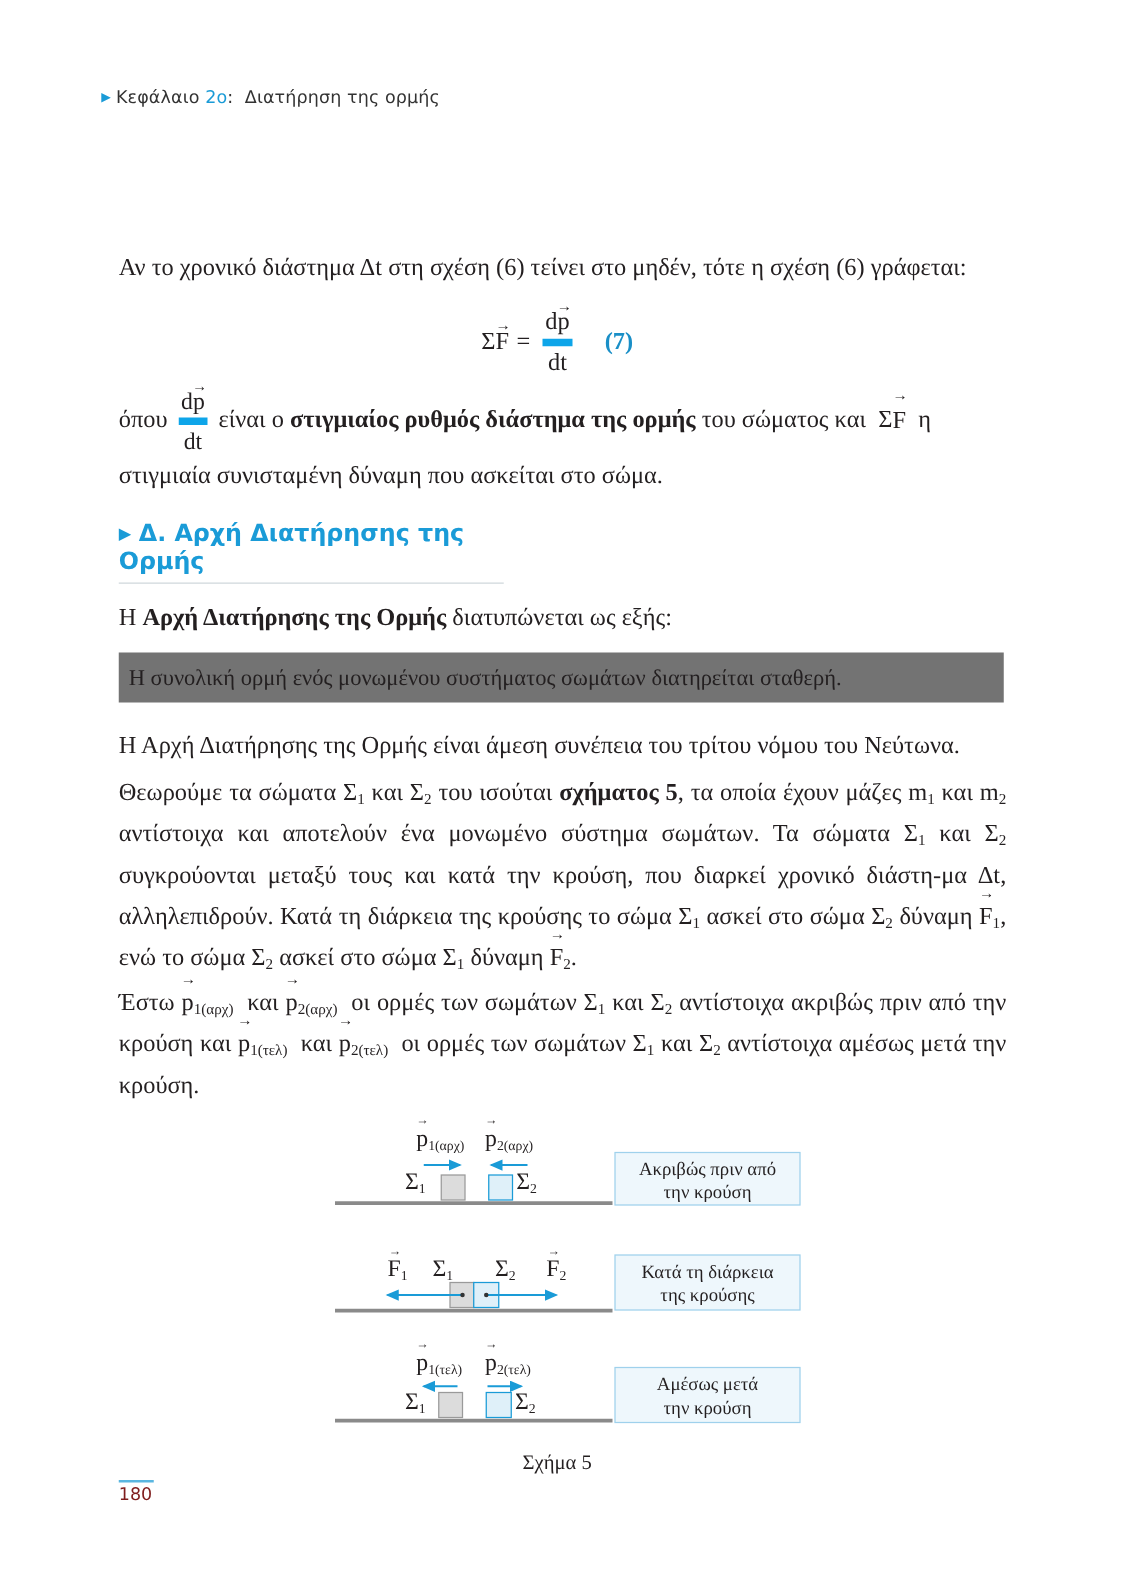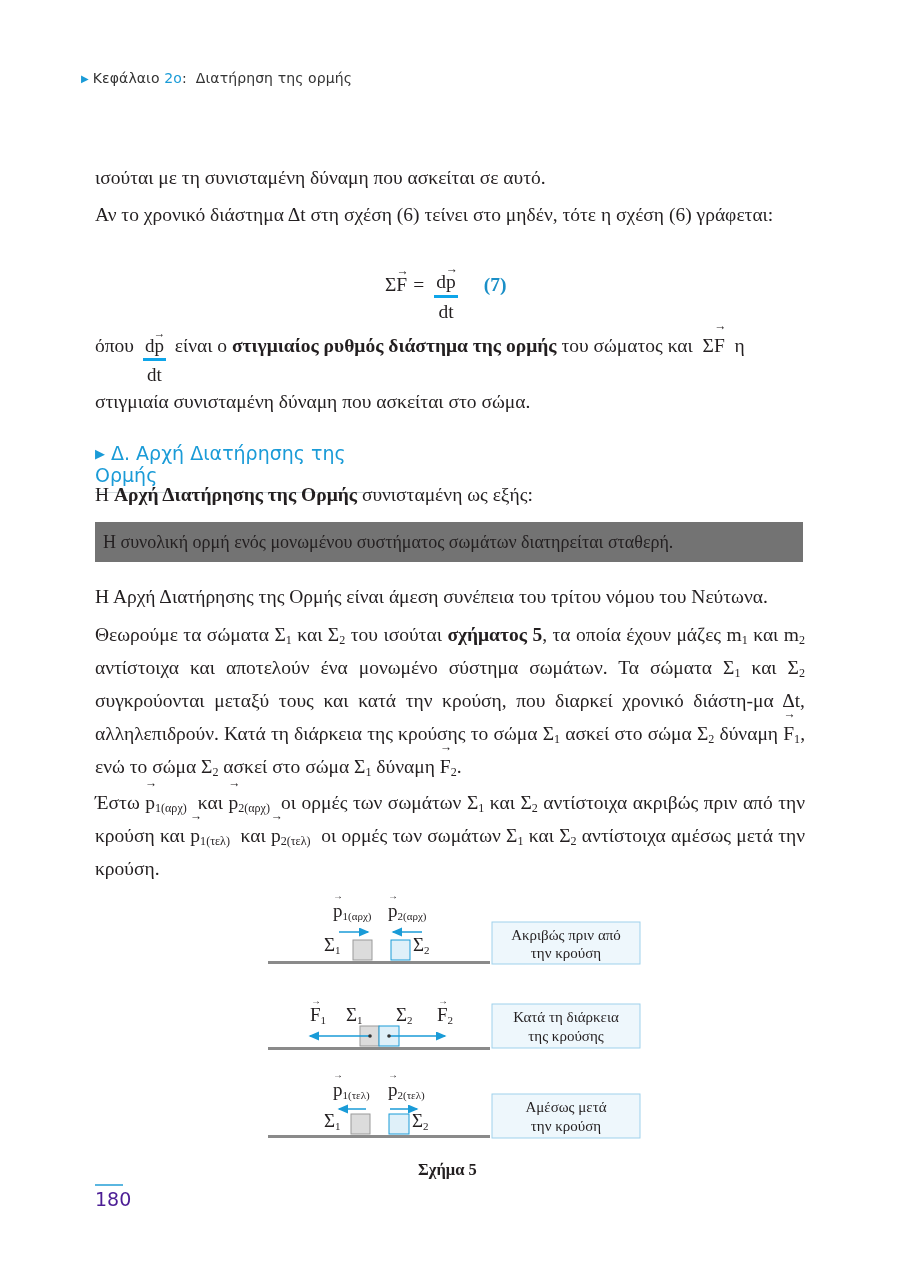--- a/index.html
+++ b/index.html
@@ -5,51 +5,50 @@
   html, body { margin:0; padding:0; background:#ffffff; }
   body { width:900px; height:1271px; position:relative; overflow:hidden;
          font-family:"Liberation Serif", serif; color:#231f20; }
   .runhead { position:absolute; left:81px; top:70px; font-family:"DejaVu Sans", sans-serif;
              font-size:14px; color:#333; letter-spacing:0.1px; }
   .runhead .tri { color:#1a9bd7; font-size:10px; margin-right:4px; vertical-align:1px; }
   .runhead .chap { color:#1a9bd7; }
   .p { position:absolute; left:95px; width:710px; font-size:19.5px; line-height:33px; text-align:justify; }
   .p b { font-weight:bold; }
   .frac { display:inline-block; vertical-align:middle; text-align:center; line-height:1; margin:0 4px; }
-  .frac .num { display:block; border-bottom:3px solid #0ea5e9; padding:0 2px 3px;margin-top:24px; }
+  .frac .num { display:block; border-bottom:6px solid #0ea5e9; padding:0 2px 3px; }
   .frac .den { display:block; padding-top:4px; }
   .vec { position:relative; display:inline-block; }
   .vec::before { content:"→"; position:absolute; left:50%; top:-0.72em; transform:translateX(-45%);
                  font-size:0.62em; line-height:1; }
   sub { font-size:0.62em; vertical-align:-0.25em; line-height:0; }
   .eq { position:absolute; left:385px; top:248px; font-size:19.5px; display:flex; align-items:center; }
   .eqnum { color:#1a8fc7; font-weight:bold; margin-left:22px; }
-  .heading { position:absolute; left:95px; top:442px; width:308px; font-family:"DejaVu Sans", sans-serif;
-             font-weight:normal; font-size:19px; color:#1a9bd7; padding-bottom:6px;
+  .heading { position:absolute; left:95px; top:416px; width:308px; font-family:"DejaVu Sans", sans-serif;
+             font-weight:bold; font-size:19px; color:#1a9bd7; padding-bottom:6px;
              border-bottom:1.5px solid #cfd8dc; }
   .heading .tri { font-size:13px; margin-right:6px; vertical-align:2px; }
   .principle { position:absolute; left:95px; top:522px; width:708px; height:40px; background:#737373;
                font-size:18px; line-height:40px; padding-left:8px; box-sizing:border-box; }
   .figure { position:absolute; left:260px; top:890px; width:400px; height:270px; }
-  .caption { position:absolute; left:418px; top:1160px; font-size:16.5px; font-weight:bold; }
-  .pagenum { position:absolute; left:95px; top:1188px; font-family:"DejaVu Sans", sans-serif; font-size:19px; color:#4c1d95; }
+  .caption { position:absolute; left:418px; top:1160px; font-size:16.5px; font-weight:normal; }
+  .pagenum { position:absolute; left:95px; top:1188px; font-family:"DejaVu Sans", sans-serif; font-size:14px; color:#7f1d1d; }
   .pageline { position:absolute; left:95px; top:1184px; width:28px; height:1.5px; background:#5ab6e0; }
 </style>
 </head>
 <body>
 
 <div class="runhead">
   <span class="tri">▶</span><span>Κεφάλαιο</span>
   <span class="chap">2ο</span><span>:</span>&nbsp;
   <span>Διατήρηση της ορμής</span>
 </div>
 
 <div class="p" style="top:128px">
   <br>
-  <span>ισούται με τη συνισταμένη δύναμη που ασκείται σε αυτό.</span>
 </div>
 
 <div class="p" style="top:198px; text-align:left">Αν το χρονικό διάστημα Δt στη σχέση (6) τείνει στο μηδέν, τότε η σχέση (6) γράφεται:</div>
 
 <div class="eq">
   <span>Σ</span>
     <span class="vec">F</span>
   <span style="margin:0 6px">=</span>
   <span class="frac">
     <span class="num">d<span class="vec">p</span></span>
@@ -72,21 +71,21 @@
   <span>στιγμιαία συνισταμένη δύναμη που ασκείται στο σώμα.</span>
 </div>
 
 <div class="heading">
   <span class="tri">▶</span><span>Δ. Αρχή Διατήρησης της Ορμής</span>
 </div>
 
 <div class="p" style="top:478px">
   <span>Η</span>
   <b>Αρχή Διατήρησης της Ορμής</b>
-  <span>συνισταμένη ως εξής:</span>
+  <span>διατυπώνεται ως εξής:</span>
 </div>
 
 <div class="principle">Η συνολική ορμή ενός μονωμένου συστήματος σωμάτων διατηρείται σταθερή.</div>
 
 <div class="p" style="top:580px">Η Αρχή Διατήρησης της Ορμής είναι άμεση συνέπεια του τρίτου νόμου του Νεύτωνα.</div>
 
 <div class="p" style="top:618px">
   <span>Θεωρούμε τα σώματα Σ</span><sub>1</sub>
   <span>και Σ</span><sub>2</sub>
   <span>του ισούται</span>

